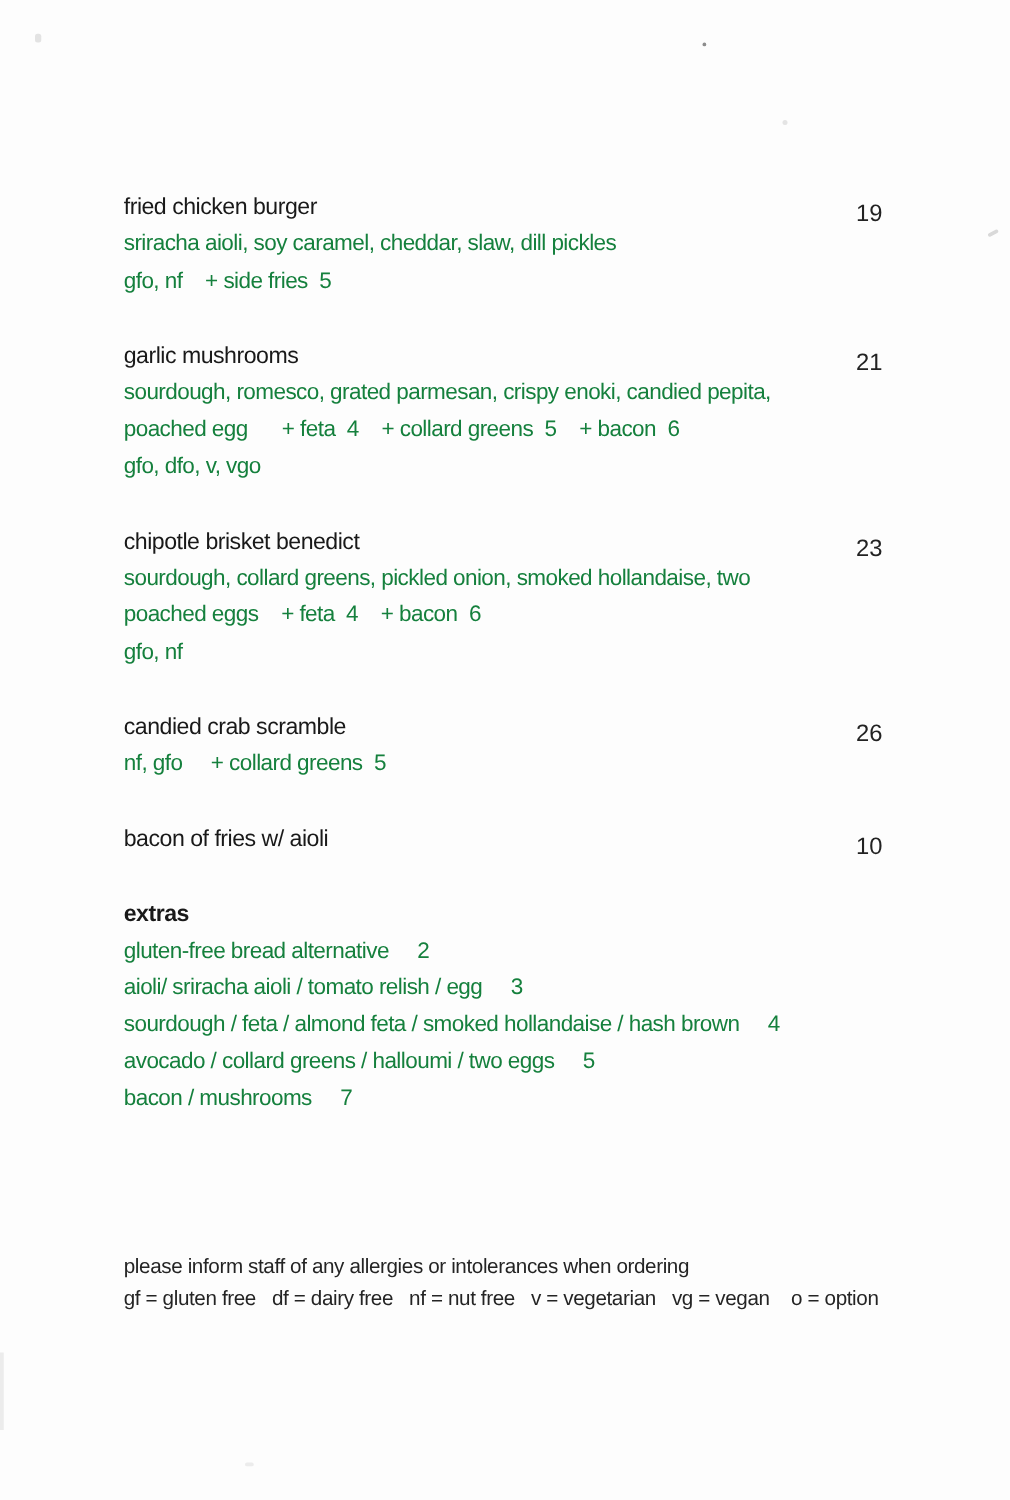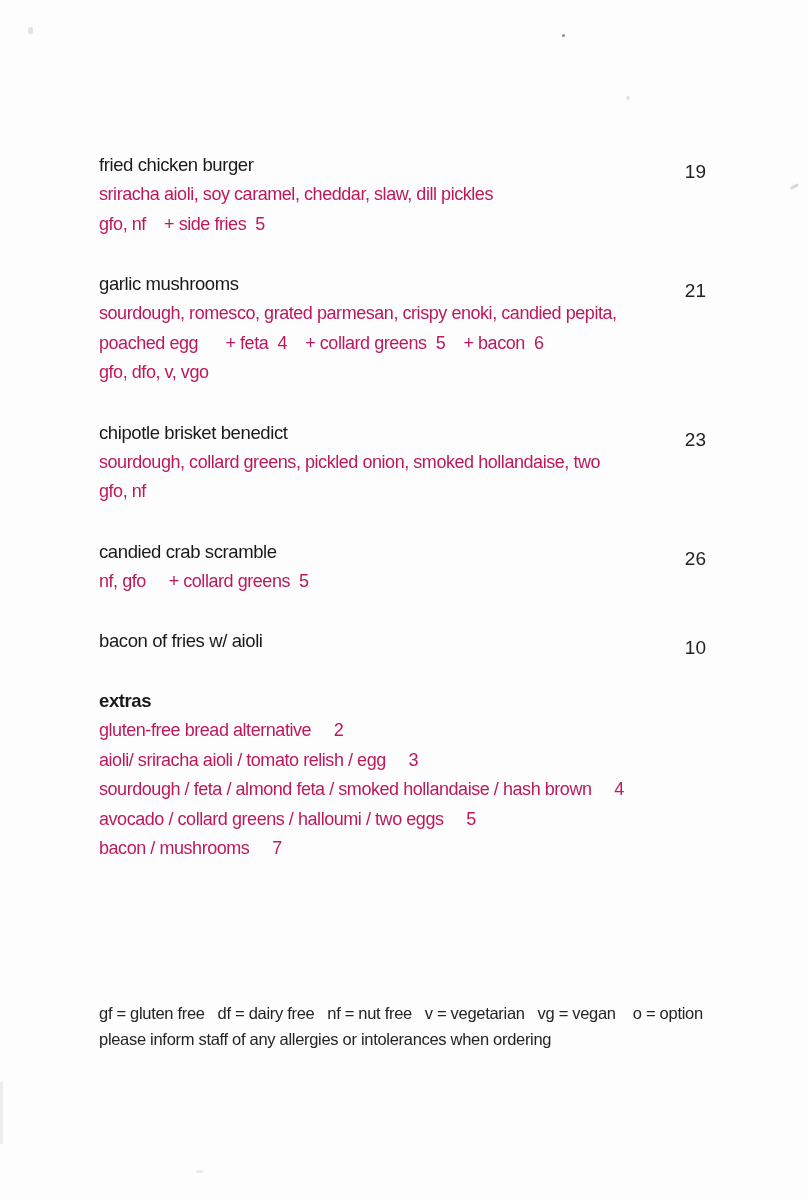--- a/index.html
+++ b/index.html
@@ -47,21 +47,21 @@
     position: relative;
     top: 7px;
     color: #222;
     letter-spacing: 0;
   }
   .item-line {
     font-size: 18px;
     line-height: 29.5px;
     letter-spacing: -0.45px;
     white-space: pre;
-    color: #be185d;
+    color: #15803d;
   }
   .extras {
     margin-top: 28px;
   }
   .extras-heading {
     font-size: 18.5px;
     line-height: 30px;
     letter-spacing: -0.4px;
     color: #191919;
     font-weight: bold;
@@ -115,20 +115,21 @@
       <div class="item-line">poached egg      + feta  4    + collard greens  5    + bacon  6</div>
       <div class="item-line">gfo, dfo, v, vgo</div>
     </div>
 
     <div class="menu-item">
       <div class="item-head">
         <span class="item-name">chipotle brisket benedict</span>
         <span class="item-price">23</span>
       </div>
       <div class="item-line">sourdough, collard greens, pickled onion, smoked hollandaise, two</div>
+      <div class="item-line">poached eggs    + feta  4    + bacon  6</div>
       <div class="item-line">gfo, nf</div>
     </div>
 
     <div class="menu-item">
       <div class="item-head">
         <span class="item-name">candied crab scramble</span>
         <span class="item-price">26</span>
       </div>
       <div class="item-line">nf, gfo     + collard greens  5</div>
     </div>
@@ -145,22 +146,22 @@
       <div class="item-line">gluten-free bread alternative     2</div>
       <div class="item-line">aioli/ sriracha aioli / tomato relish / egg     3</div>
       <div class="item-line">sourdough / feta / almond feta / smoked hollandaise / hash brown     4</div>
       <div class="item-line">avocado / collard greens / halloumi / two eggs     5</div>
       <div class="item-line">bacon / mushrooms     7</div>
     </div>
 
   </div>
 
   <div class="footer">
+    <div class="footer-line">please inform staff of any allergies or intolerances when ordering</div>
     <div class="footer-line">gf = gluten free   df = dairy free   nf = nut free   v = vegetarian   vg = vegan    o = option</div>
-    <div class="footer-line">please inform staff of any allergies or intolerances when ordering</div>
   </div>
 
   <div class="speck speck-1"></div>
   <div class="speck speck-2"></div>
   <div class="speck speck-3"></div>
   <div class="speck speck-4"></div>
   <div class="speck speck-5"></div>
   <div class="speck speck-6"></div>
 
 </div>

